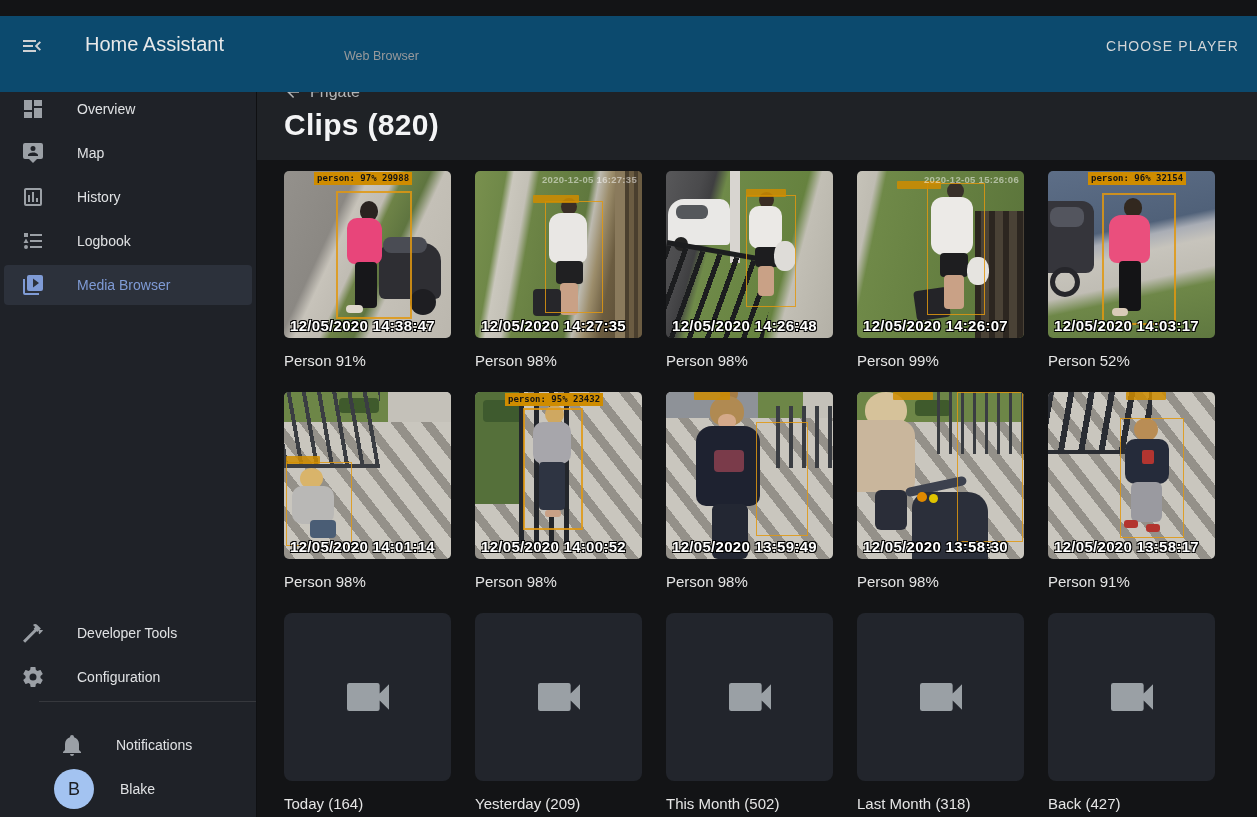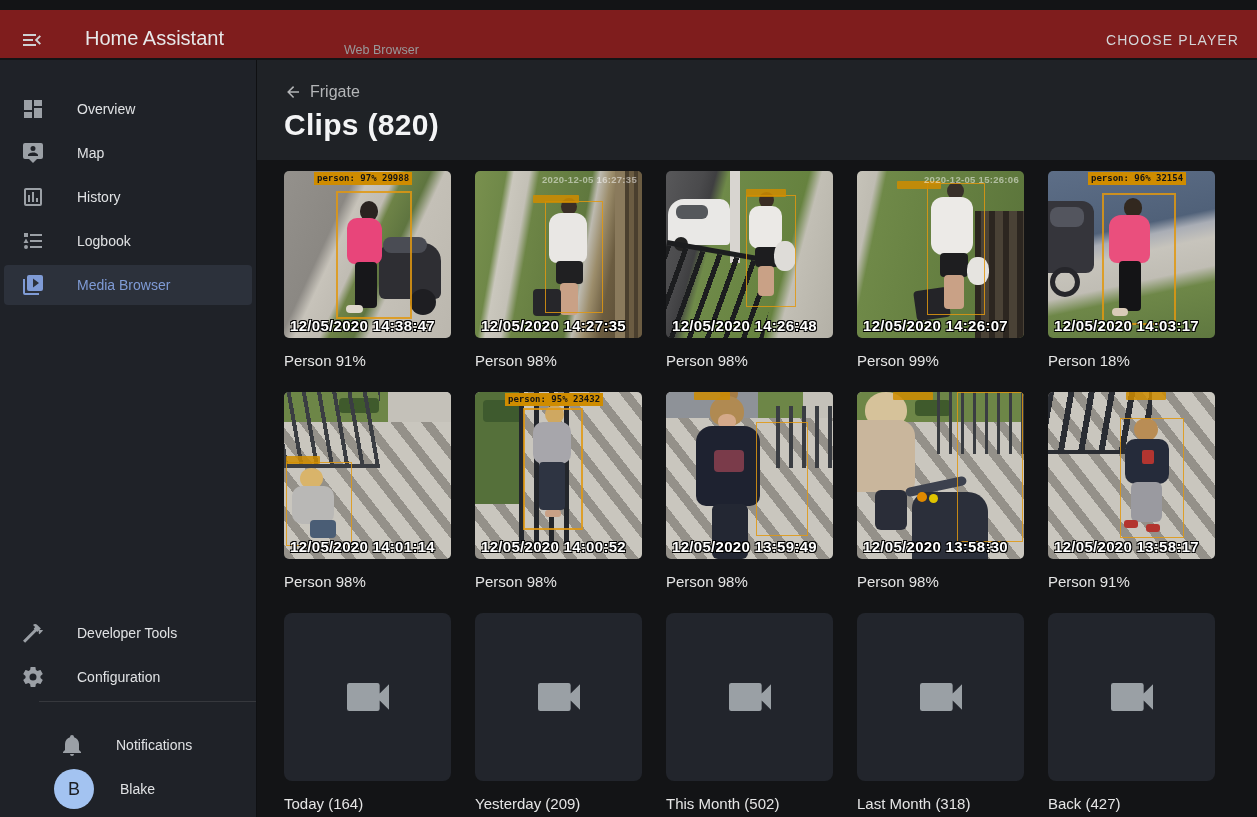--- a/index.html
+++ b/index.html
@@ -1,20 +1,20 @@
 <!DOCTYPE html>
 <html><head>
 <meta charset="utf-8">
 <style>
   html,body{margin:0;padding:0;width:1257px;height:817px;overflow:hidden;
     background:#131416;font-family:"Liberation Sans",sans-serif;-webkit-font-smoothing:antialiased;}
   svg{display:block}
 
   
-  .topbar{position:fixed;top:10px;left:0;width:1257px;height:48px;background:#7f1d1d;z-index:20;}
+  .topbar{position:fixed;top:16px;left:0;width:1257px;height:76px;background:#0c4a6e;z-index:20;}
   .menu-btn{position:absolute;left:20px;top:18px;width:24px;height:24px;color:#cfd1d3;cursor:pointer;}
   .app-title{position:absolute;left:85px;top:17px;font-size:20px;color:#e7e8e9;}
   .tb-title{position:absolute;left:343px;top:9px;font-size:20px;color:#d8d9da;}
   .tb-sub{position:absolute;left:344px;top:33px;font-size:12.5px;color:#98999b;}
   .choose-player{position:absolute;right:10px;top:0;height:60px;display:flex;align-items:center;
     padding:0 8px;font-size:14px;font-weight:500;letter-spacing:1.1px;color:#d3d5d7;cursor:pointer;}
 
   
   .sidebar{position:fixed;top:60px;left:0;bottom:0;width:256px;background:#1f2228;
     border-right:1px solid #0f1012;display:flex;flex-direction:column;z-index:10;}
@@ -248,21 +248,21 @@
           <span class="shp" style="left:2px;top:36px;width:34px;height:20px;background:#53555e;border-radius:8px;"></span>
           <span class="shp" style="left:2px;top:96px;width:30px;height:30px;border-radius:50%;border:5px solid #26262b;box-sizing:border-box;"></span>
           <span class="shp" style="left:76px;top:27px;width:18px;height:19px;background:#32281f;border-radius:50% 50% 45% 45%;"></span>
           <span class="shp" style="left:61px;top:44px;width:41px;height:48px;background:#ea4f7d;border-radius:12px 12px 8px 8px;"></span>
           <span class="shp" style="left:71px;top:90px;width:22px;height:50px;background:#141416;border-radius:4px;"></span>
           <span class="shp" style="left:64px;top:137px;width:16px;height:8px;background:#d9cbb8;border-radius:4px;"></span>
           <span class="bbox th" style="left:54px;top:22px;width:70px;height:128px;"></span>
           <span class="chip" style="left:40px;">person: 96% 32154</span>
           <span class="ts">12/05/2020 14:03:17</span>
         </div>
-        <div class="cap">Person 18%</div>
+        <div class="cap">Person 52%</div>
       </div>
 
       <div class="cell">
         <div class="thumb porch">
           <span class="shp" style="left:0;top:0;width:167px;height:30px;background:linear-gradient(90deg,#6d8647 0 62%,#c4c1b9 62% 100%);"></span>
           <span class="shp" style="left:55px;top:6px;width:40px;height:15px;background:#3f5a2c;border-radius:4px;"></span>
           <span class="shp" style="left:0;top:0;width:96px;height:72px;background:repeating-linear-gradient(80deg,#3a3d42 0 4px,rgba(0,0,0,0) 4px 15px);border-bottom:4px solid #3a3d42;"></span>
           <span class="shp" style="left:16px;top:76px;width:23px;height:21px;background:#d9b46a;border-radius:50%;"></span>
           <span class="shp" style="left:8px;top:94px;width:42px;height:38px;background:#b9b8b6;border-radius:10px;"></span>
           <span class="shp" style="left:26px;top:128px;width:26px;height:18px;background:#4a5d75;border-radius:4px;"></span>

